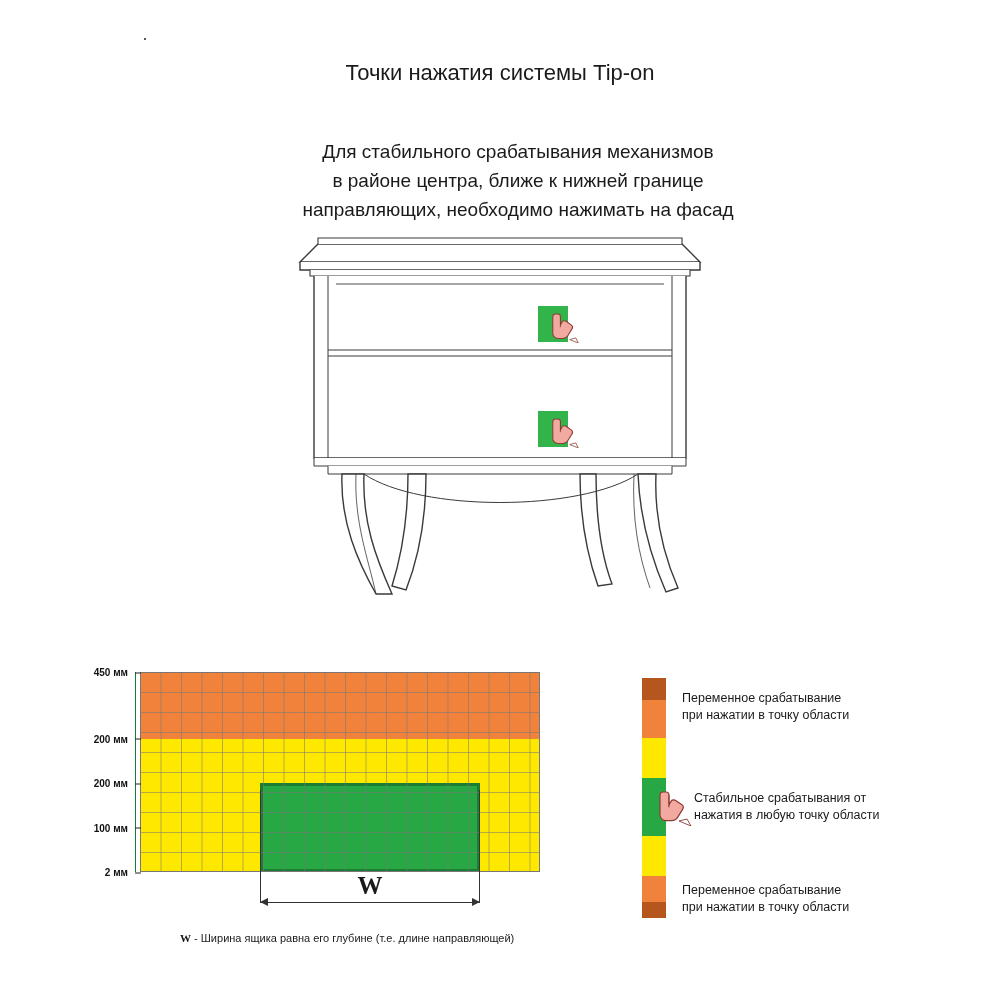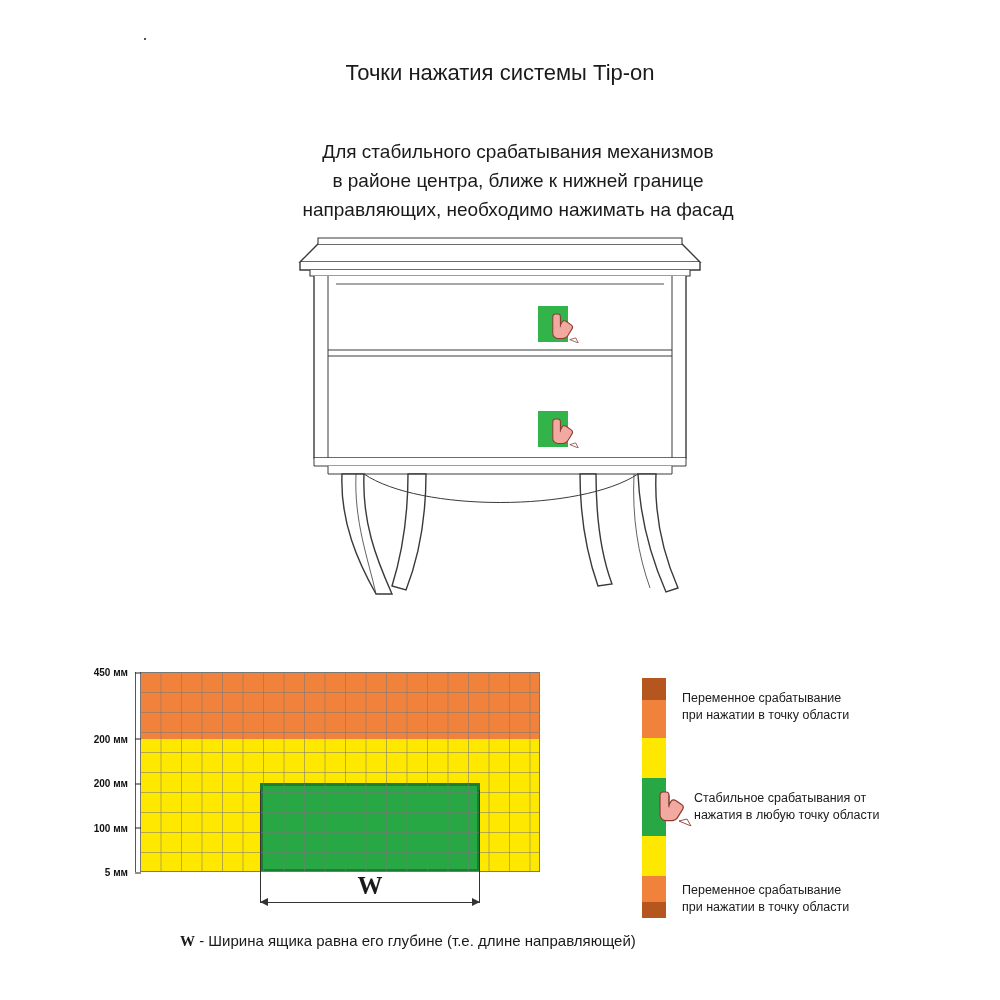--- a/index.html
+++ b/index.html
@@ -177,21 +177,21 @@
     top: 0;
     text-align: center;
     font-size: 25px;
     font-weight: bold;
     font-family: "Liberation Serif", serif;
   }
   .wnote {
     position: absolute;
     left: 180px;
     top: 932px;
-    font-size: 15px;
+    font-size: 11px;
   }
   .wnote b { font-family: "Liberation Serif", serif; }
 
   
   .legend {
     position: absolute;
     left: 642px;
     top: 678px;
     width: 330px;
     height: 240px;
@@ -305,21 +305,21 @@
     <div class="band yellow" style="top:66.7px; height:133.3px;"></div>
     <div class="greenzone" style="left:120px; top:111.1px; width:220px; height:88.9px;"></div>
     <div class="gridlines"></div>
     <div class="chart-outline"></div>
 
     <div class="y-axis">
       <div class="ytick" style="top:0%;">450 мм</div>
       <div class="ytick" style="top:33.3%;">200 мм</div>
       <div class="ytick" style="top:55.5%;">200 мм</div>
       <div class="ytick" style="top:77.8%;">100 мм</div>
-      <div class="ytick" style="top:100%;">5 мм</div>
+      <div class="ytick" style="top:100%;">2 мм</div>
     </div>
 
     <div class="wdim">
       <div class="vline l"></div>
       <div class="vline r"></div>
       <div class="hline"></div>
       <div class="arrow l"></div>
       <div class="arrow r"></div>
       <div class="wlabel">W</div>
     </div>

